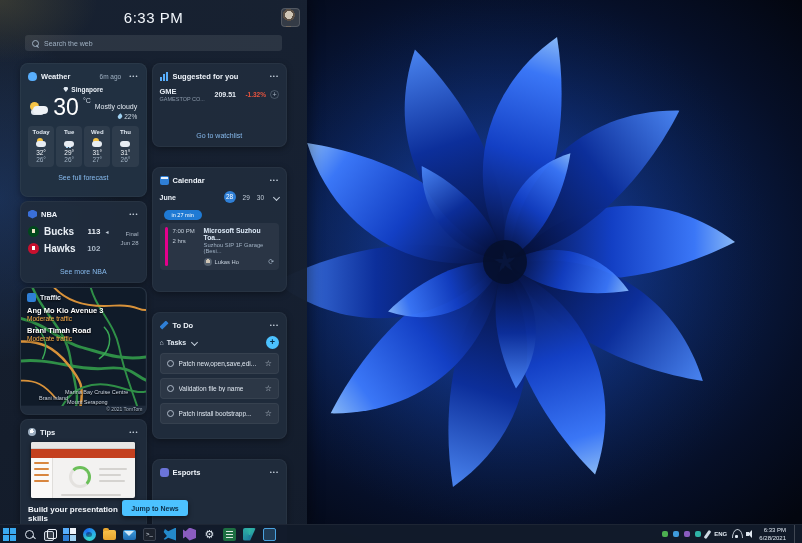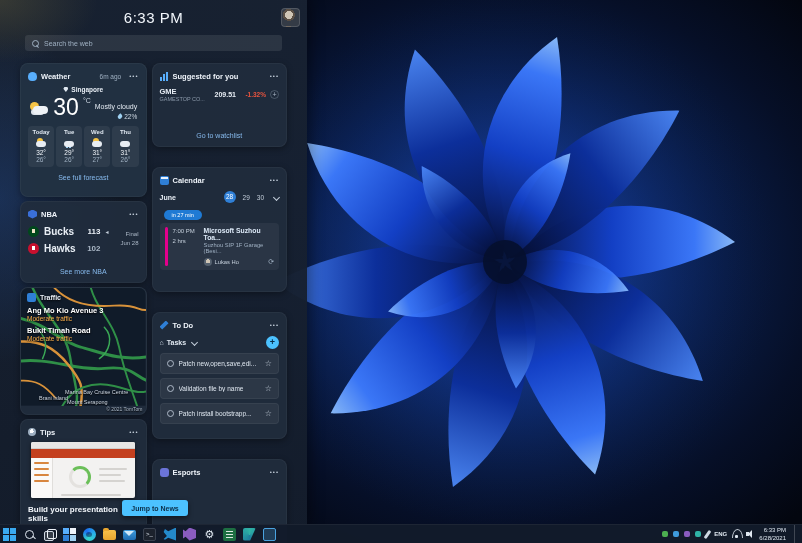--- a/index.html
+++ b/index.html
@@ -378,21 +378,21 @@
             <path d="M15 40 C 25 48, 28 60, 22 72" stroke="#3aa856" stroke-width="1.5"></path>
           </g>
         </svg>
         <div class="tr-ov">
           <div class="tr-hd">
             <span class="wicon" style="background:#2f7fd6;"></span>
             <span class="ttl">Traffic</span>
           </div>
           <div class="tr-road">Ang Mo Kio Avenue 3</div>
           <div class="tr-stat">Moderate traffic</div>
-          <div class="tr-road">Bukit Timah Road</div>
+          <div class="tr-road">Brani Timah Road</div>
           <div class="tr-stat">Moderate traffic</div>
         </div>
         <span class="tr-lbl" style="left:18px; bottom:13px;">Brani Island</span>
         <span class="tr-lbl" style="left:44px; bottom:19px;">Marina Bay Cruise Centre</span>
         <span class="tr-lbl" style="left:46px; bottom:9px;">Mount Serapong</span>
         <span class="tr-copy">© 2021 TomTom</span>
       </div>
 
       <div class="card tips-card">
         <div class="card-hd">

